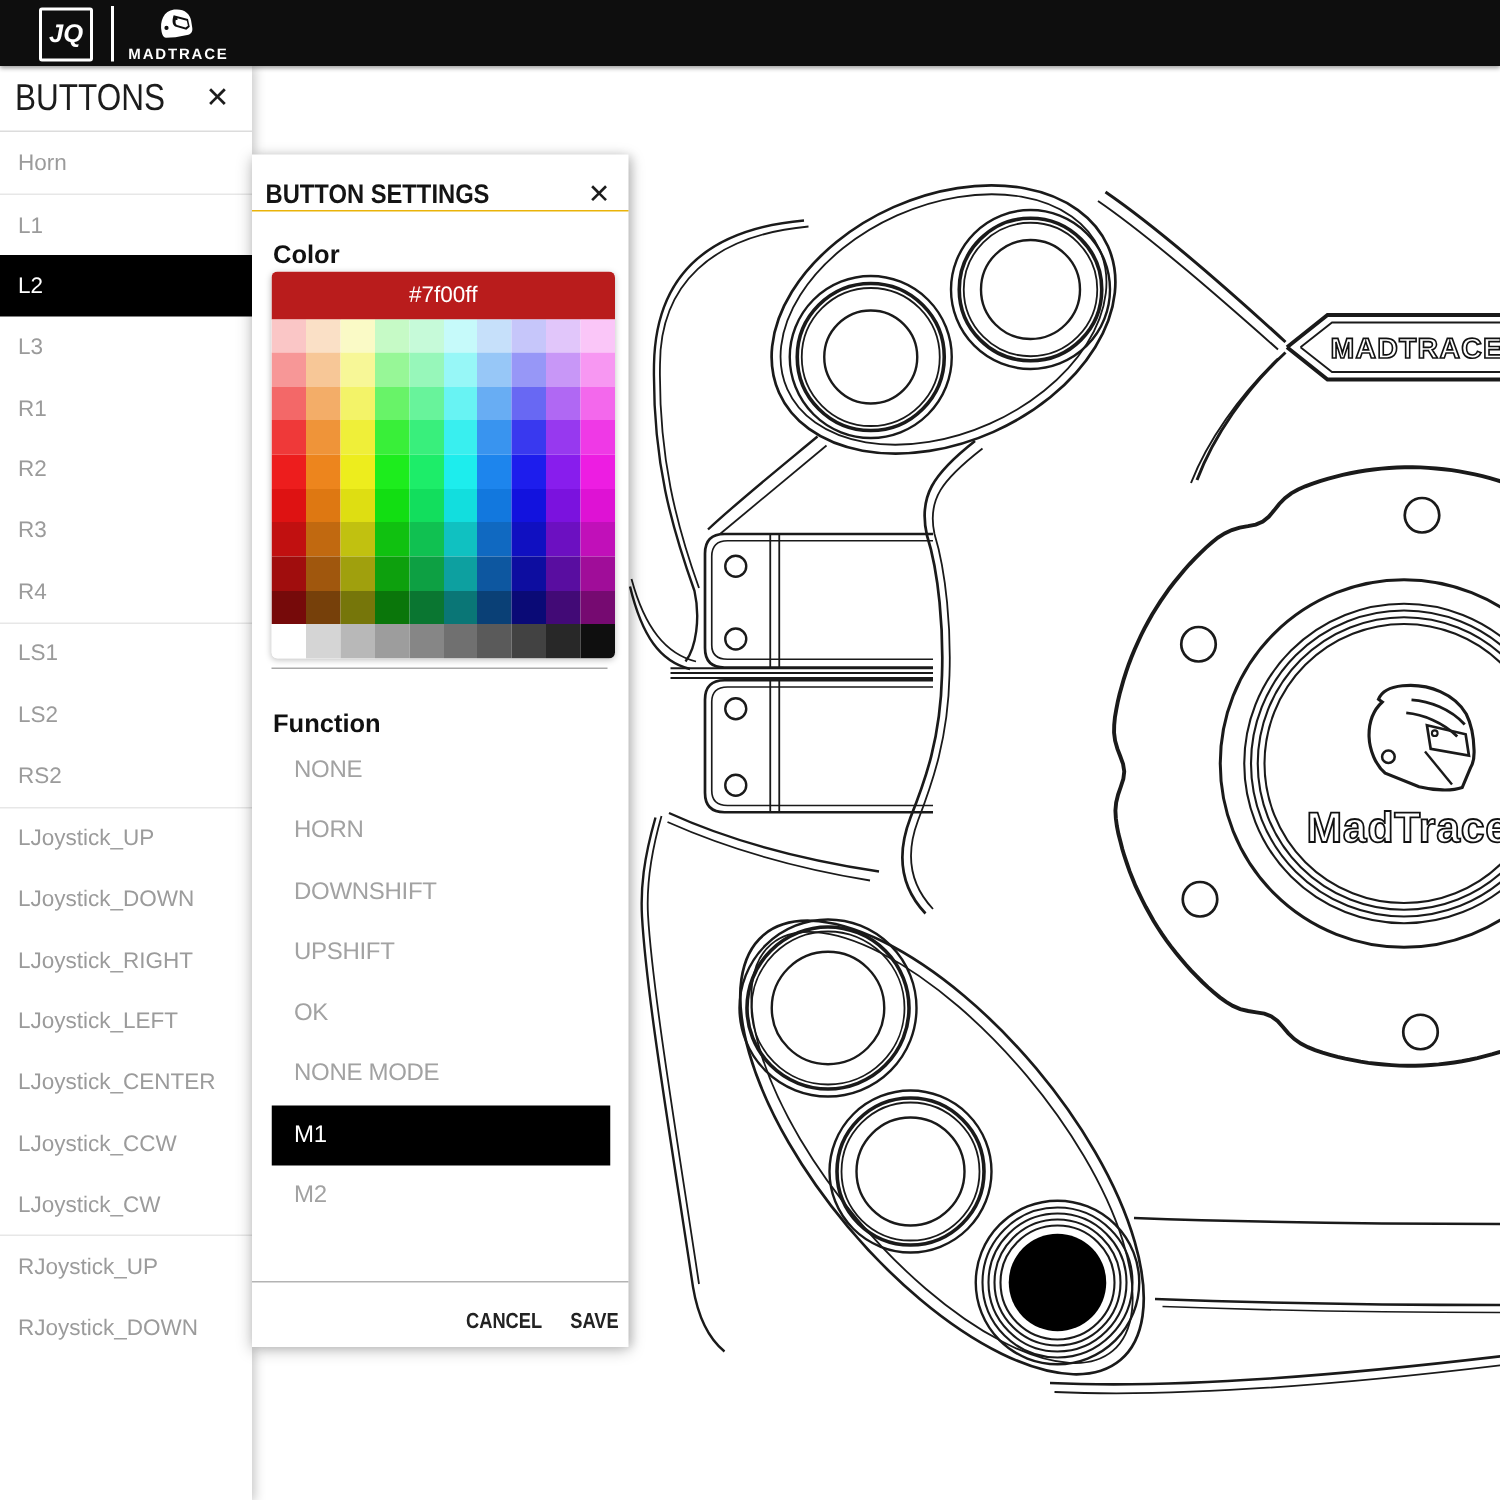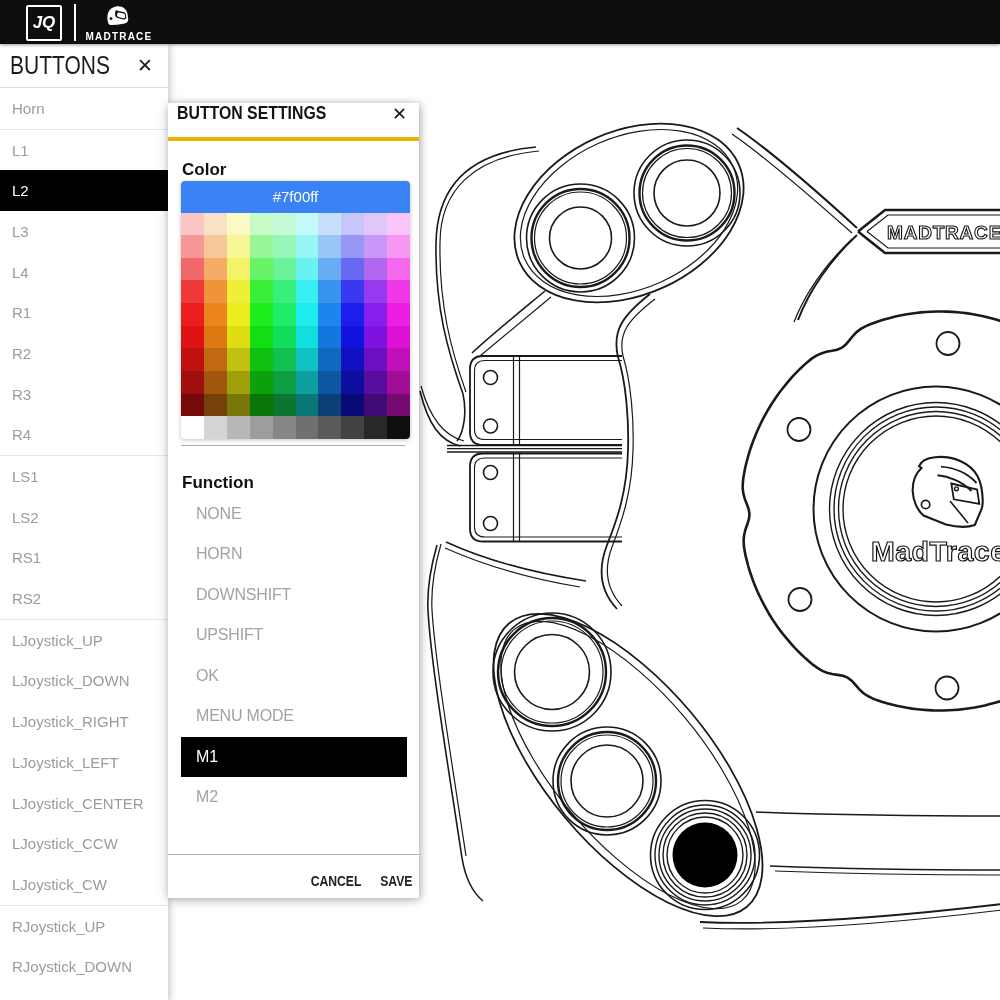--- a/index.html
+++ b/index.html
@@ -11,26 +11,26 @@
 .helmsvg{position:absolute;left:105px;top:4px}
 .draw{position:absolute;left:400px;top:40px;z-index:1}
 .sidebar{position:absolute;left:0;top:43px;width:168px;height:957px;background:#fff;box-shadow:2px 1px 7px rgba(0,0,0,.22);z-index:10}
 .sb-head{height:45px;border-bottom:1px solid #dcdcdc;display:flex;align-items:center;padding:0 15px 0 10px}
 .sb-title{font-size:25px;color:#1c1c1c;transform:scaleX(.84);transform-origin:left center}
 .sb-x{margin-left:auto;color:#1c1c1c;font-size:19px}
 .it{height:40.7px;display:flex;align-items:center;padding-left:12px;font-size:15px;color:#9b9b9b}
 .it.sel{background:#000;color:#fff}
 .gdiv{height:1px;background:#e7e7e7}
 .panel{position:absolute;left:168px;top:103px;width:251px;height:795px;background:#fff;box-shadow:0 2px 10px rgba(0,0,0,.28),2px 0 6px rgba(0,0,0,.12);z-index:20}
-.p-head{height:37.5px;border-bottom:4px solid #eab308;display:flex;align-items:flex-start;padding:0 12px 0 9px}
+.p-head{height:37.5px;border-bottom:1px solid #eab308;display:flex;align-items:flex-end;padding:0 12px 0 9px}
 .p-title{font-size:18px;font-weight:bold;color:#141414;transform:scaleX(.88);transform-origin:left center}
 .p-x{margin-left:auto;color:#1c1c1c;font-size:18px;font-weight:500}
 .lbl{position:absolute;left:14px;font-size:17px;font-weight:bold;color:#111}
 .card{position:absolute;left:13px;top:78px;width:229px;border-radius:4px;overflow:hidden;box-shadow:0 1px 4px rgba(0,0,0,.25)}
-.cbar{height:31.6px;background:#3b82f6;color:#fff;font-size:15px;display:flex;align-items:center;justify-content:center}
+.cbar{height:31.6px;background:#b91c1c;color:#fff;font-size:15px;display:flex;align-items:center;justify-content:center}
 .prow{display:flex;height:22.64px}
 .prow i{flex:1 1 auto;display:block}
 .cdiv{position:absolute;left:13px;top:341.5px;width:224px;height:1px;background:#a9a9a9}
 .flist{position:absolute;left:13px;top:390.7px;width:226px;height:360.3px;overflow:hidden}
 .fit{height:40.5px;display:flex;align-items:center;padding-left:15px;font-size:16px;color:#a2a2a2;letter-spacing:-.2px}
 .fit.fsel{background:#000;color:#fff}
 .fdiv{position:absolute;left:0;top:751px;width:251px;height:1px;background:#b3b3b3}
 .pfoot{position:absolute;right:7px;top:763px;height:29px;display:flex;align-items:center;gap:12px;font-size:14.5px;font-weight:bold;color:#222}
 .pfoot span{transform:scaleX(.84);transform-origin:right center}
 </style></head>
@@ -149,29 +149,27 @@
 <div class="sidebar">
   <div class="sb-head">
       <span class="sb-title">BUTTONS</span>
       <span class="sb-x">✕</span>
     </div>
 <div class="it">Horn</div>
 <div class="gdiv"></div>
 <div class="it">L1</div>
 <div class="it sel">L2</div>
 <div class="it">L3</div>
-<div class="it">L4</div>
 <div class="it">R1</div>
 <div class="it">R2</div>
 <div class="it">R3</div>
 <div class="it">R4</div>
 <div class="gdiv"></div>
 <div class="it">LS1</div>
 <div class="it">LS2</div>
-<div class="it">RS1</div>
 <div class="it">RS2</div>
 <div class="gdiv"></div>
 <div class="it">LJoystick_UP</div>
 <div class="it">LJoystick_DOWN</div>
 <div class="it">LJoystick_RIGHT</div>
 <div class="it">LJoystick_LEFT</div>
 <div class="it">LJoystick_CENTER</div>
 <div class="it">LJoystick_CCW</div>
 <div class="it">LJoystick_CW</div>
 <div class="gdiv"></div>
@@ -308,21 +306,21 @@
       </div>
   </div>
   <div class="cdiv"></div>
   <div class="lbl" style="top:370px">Function</div>
   <div class="flist">
 <div class="fit">NONE</div>
 <div class="fit">HORN</div>
 <div class="fit">DOWNSHIFT</div>
 <div class="fit">UPSHIFT</div>
 <div class="fit">OK</div>
-<div class="fit">MENU MODE</div>
+<div class="fit">NONE MODE</div>
 <div class="fit fsel">M1</div>
 <div class="fit">M2</div>
   </div>
   <div class="fdiv"></div>
   <div class="pfoot">
       <span>CANCEL</span>
       <span>SAVE</span>
     </div>
 </div>
 

